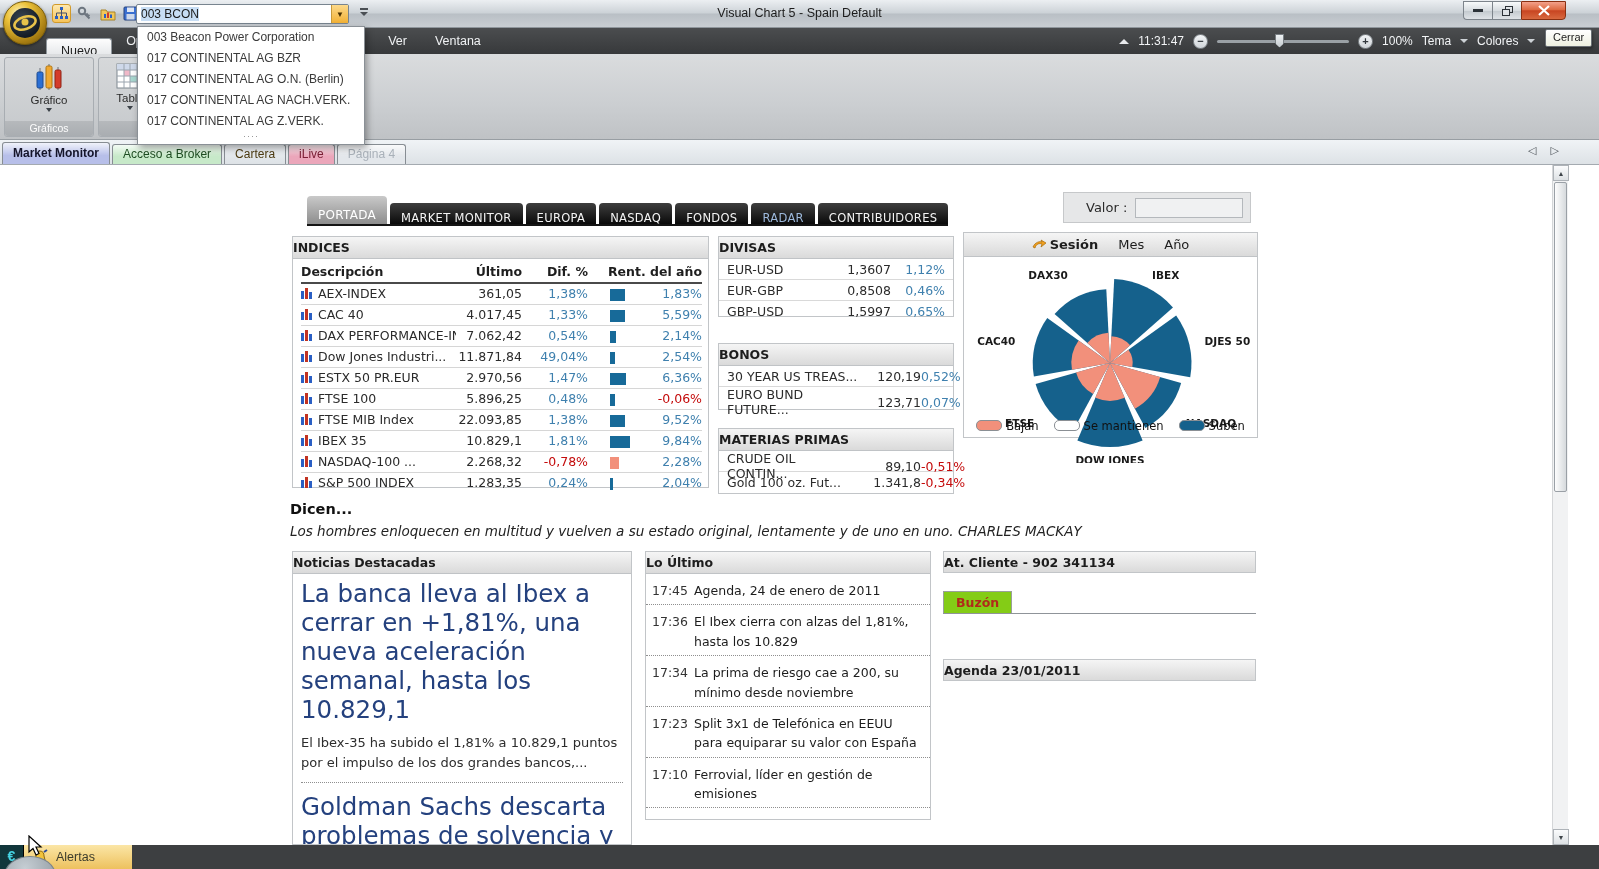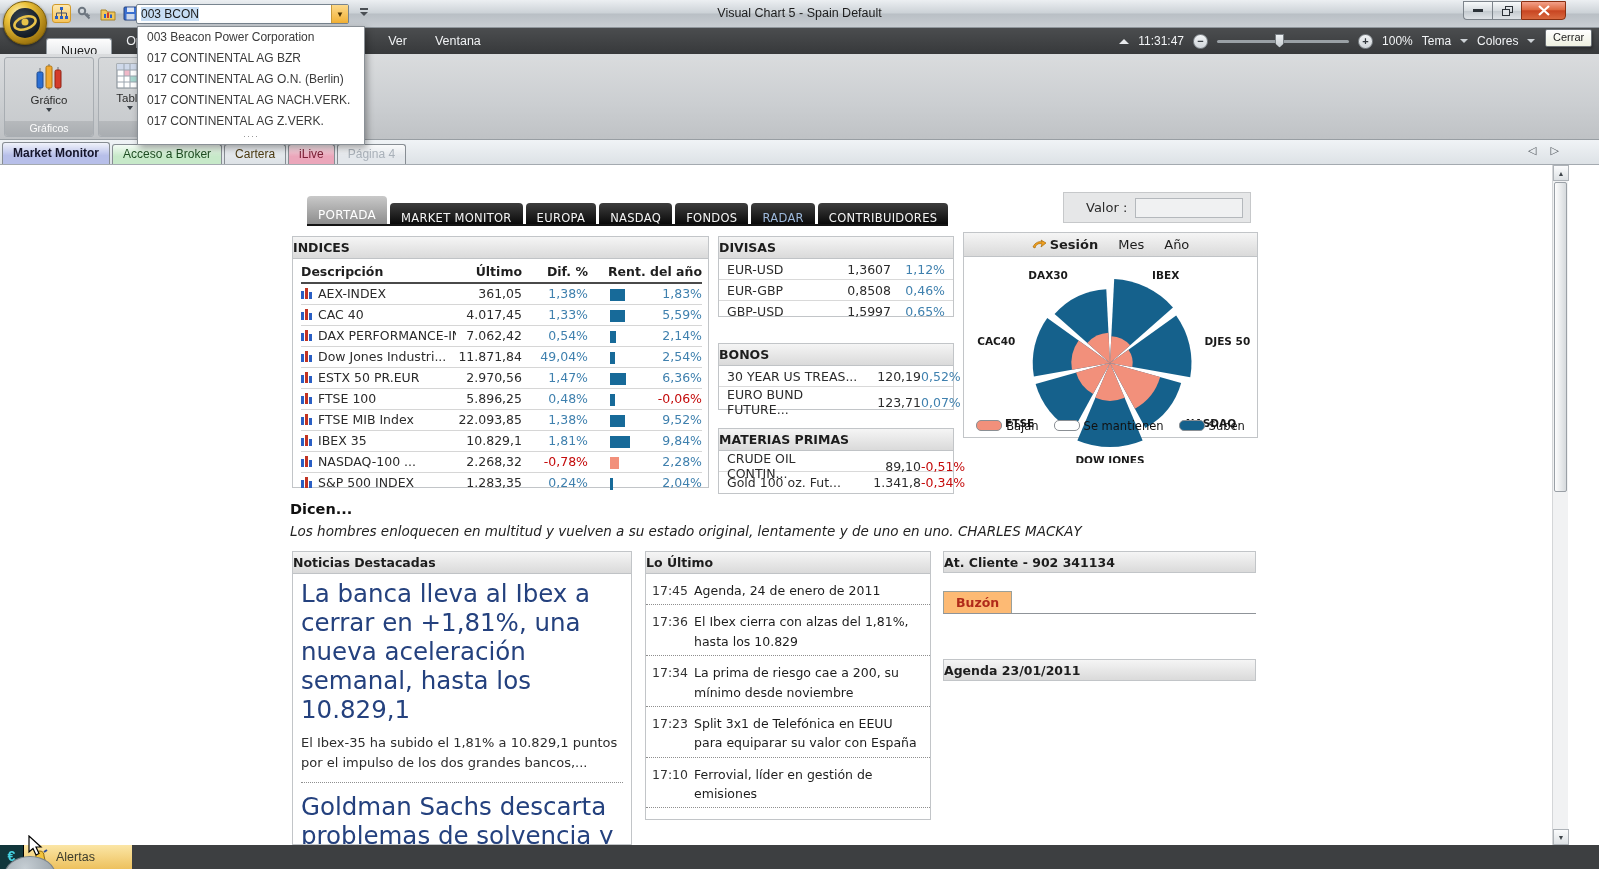--- a/index.html
+++ b/index.html
@@ -158,21 +158,21 @@
   .ndiv{border-bottom:1px dotted #8f8f8f;margin:9px 0 10px}
 
   .p-lo{left:645px;top:386px;width:286px;height:269px;overflow:hidden;border:1px solid #c2c5c8}
   .lrow{display:flex;gap:6px;padding:7px 6px 4px;border-bottom:1px dotted #8f8f8f;font-size:12.5px;line-height:1.55}
   .lrow .t{color:#333;flex:0 0 36px}
   .lrow .x{color:#1d1d1d}
 
   .p-cli{left:943px;top:386px;width:313px;height:294px;border:none;overflow:hidden}
   .cli-head{border:1px solid #c2c5c8}
   .buzon-wrap{position:absolute;left:0;top:40px;width:100%;border-bottom:1px solid #8f9499}
-  .buzon{display:inline-block;height:22px;line-height:22px;padding:0 12px;background:#fdba74;
+  .buzon{display:inline-block;height:22px;line-height:22px;padding:0 12px;background:#84cc16;
     border:1px solid #9aa09a;border-bottom:none;font-size:12.5px;font-weight:bold;color:#b02a1a}
   .agenda{position:absolute;left:0;top:108px;width:100%;border:1px solid #c2c5c8}
 
   
   .statusbar{position:absolute;left:0;top:845px;width:1599px;height:24px;background:#3d3f41;z-index:50}
   .euro{position:absolute;left:0;top:0;width:24px;height:24px;background:#11363b;border-right:1px solid #000;
     color:#46d4e4;font-weight:bold;font-size:14px;text-align:center;line-height:23px}
   .alert-seg{position:absolute;left:24px;top:0;width:108px;height:24px;
     background:linear-gradient(#fbe6a6,#edc15e);display:flex;align-items:center;gap:8px;padding-left:8px}
   .alert-seg span{font-size:12.5px;color:#3c3c2c}

